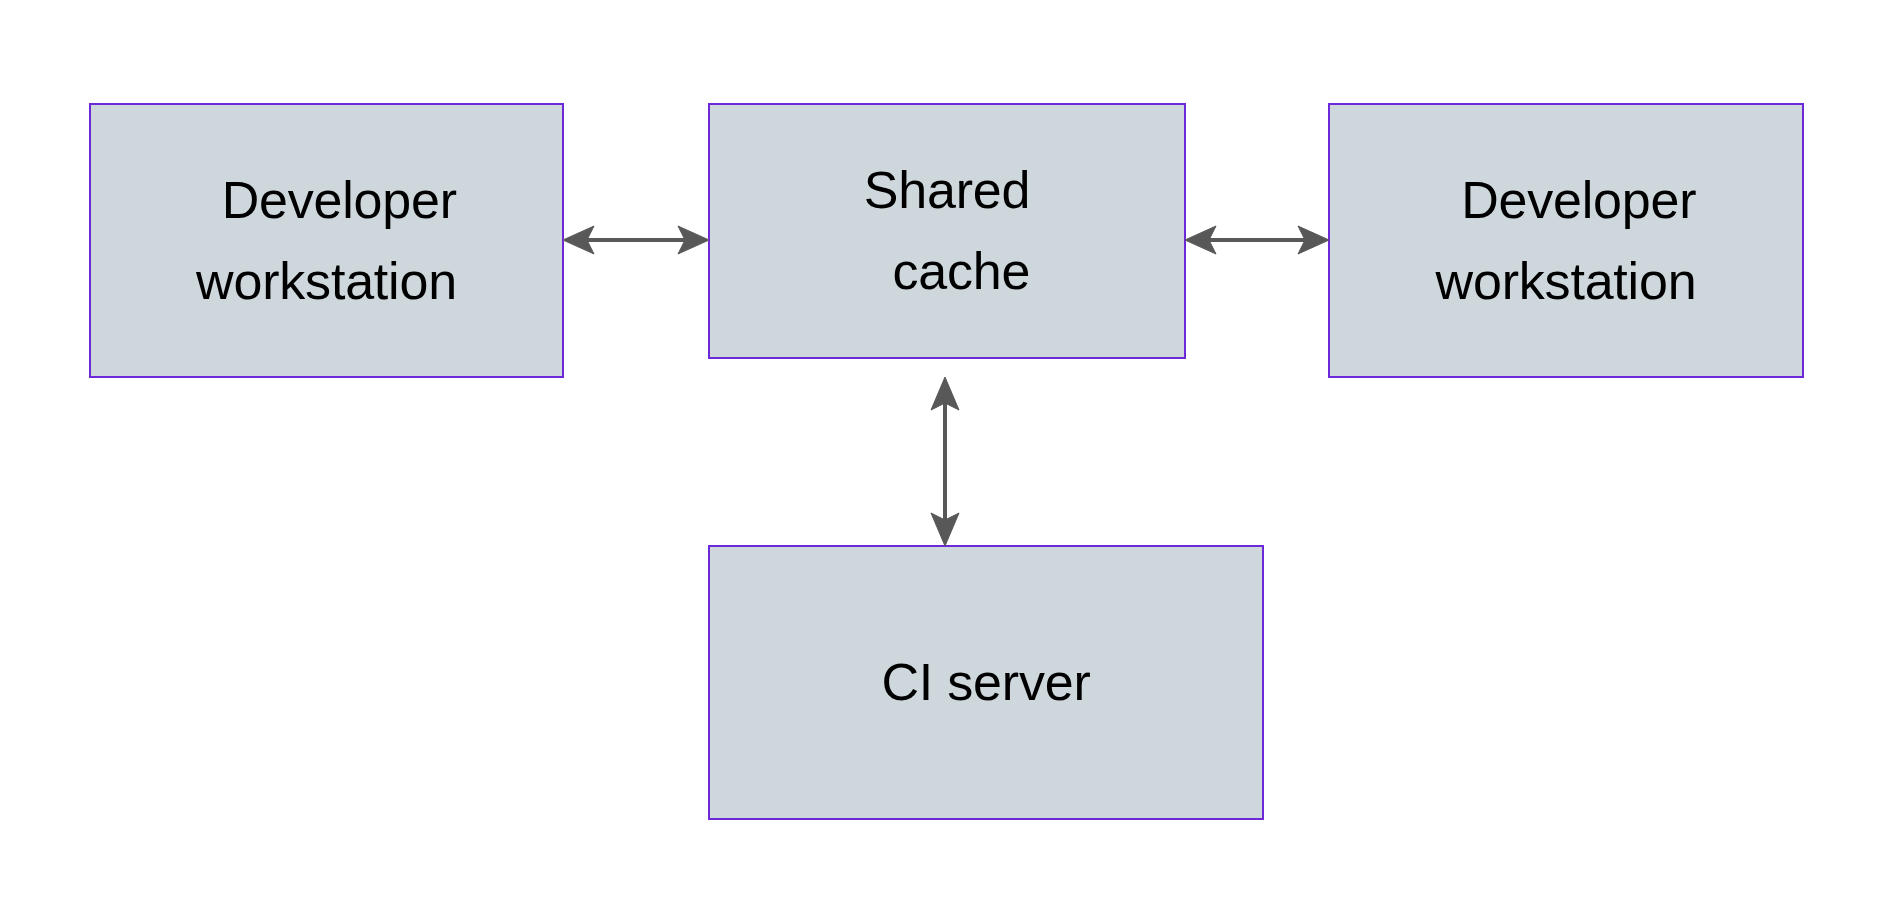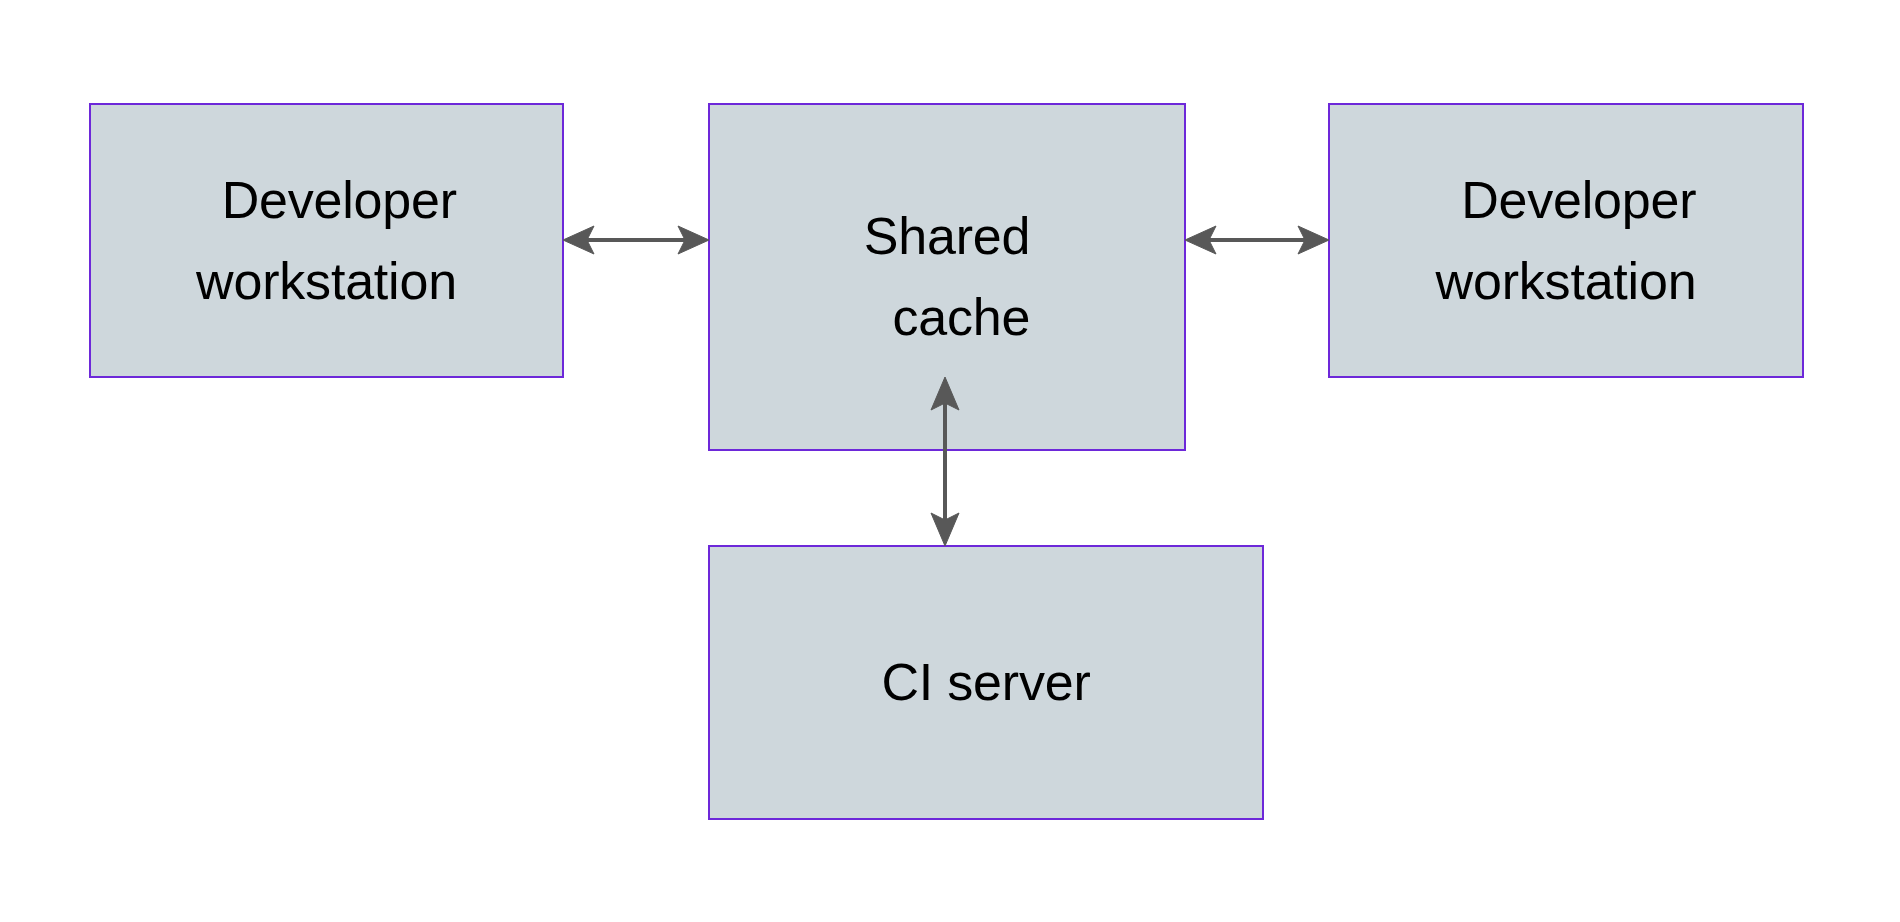--- a/index.html
+++ b/index.html
@@ -34,21 +34,21 @@
     font-size: 52px;
     line-height: 1.55;
     font-weight: 400;
     color: #000000;
     letter-spacing: -0.2px;
     white-space: pre-line;
     padding: 0 10px;
   }
   
   #node-dev-left   { left: 89px;  top: 103px; width: 475px; height: 275px; }
-  #node-cache      { left: 708px; top: 103px; width: 478px; height: 348px; }
+  #node-cache      { left: 708px; top: 103px; width: 478px; height: 256px; }
   #node-dev-right  { left: 1328px;top: 103px; width: 476px; height: 275px; }
   #node-ci         { left: 708px; top: 545px; width: 556px; height: 275px; }
 
   .edge {
     position: absolute;
     overflow: visible;
   }
   #edge-left-cache  { left: 560px; top: 212px;  width: 152px; height: 56px; }
   #edge-cache-right { left: 1182px;top: 212px;  width: 150px; height: 56px; }
   #edge-cache-ci    { left: 917px; top: 374px;  width: 56px;  height: 175px; }

